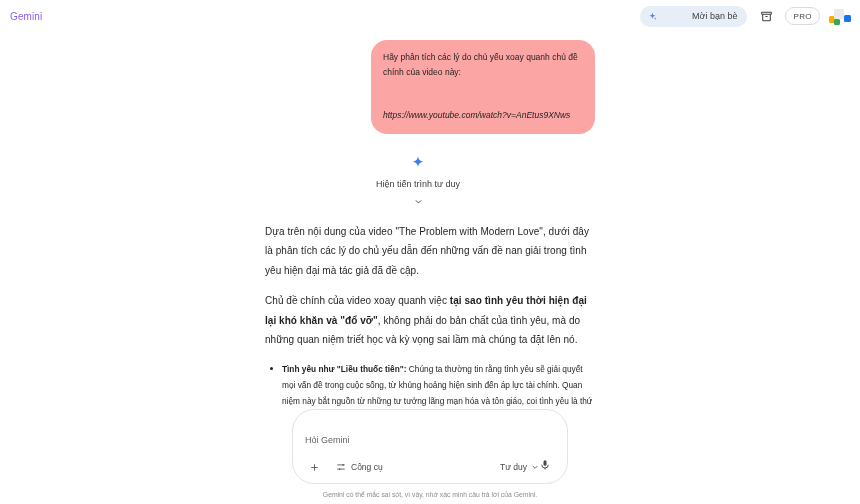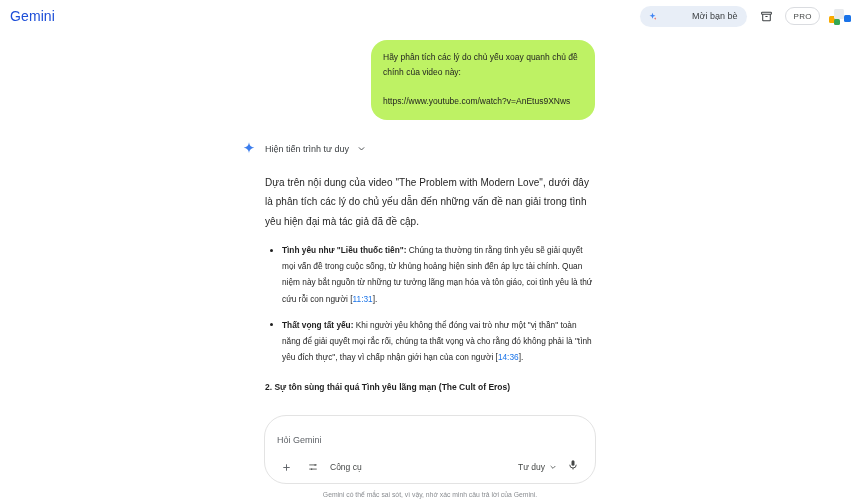--- a/index.html
+++ b/index.html
@@ -10,21 +10,21 @@
     overflow: hidden;
   }
   body { position: relative; }
 
   
   .header {
     position: absolute; top: 0; left: 0; width: 860px; height: 32px;
     display: flex; align-items: center; background: #ffffff;
   }
   .brand {
-    margin-left: 10px; font-size: 14px; color: #1d4ed8;
+    margin-left: 10px; font-size: 10px; color: #8b5cf6;
     letter-spacing: .1px;
   }
   .header-right {
     margin-left: auto; display: flex; align-items: center;
     gap: 9px; margin-right: 9px;
   }
   .invite-btn {
     display: flex; align-items: center; gap: 5px;
     background: #e8eef7; border: none; border-radius: 13px;
     height: 21px; padding: 0 10px 0 8px; cursor: pointer;
@@ -50,29 +50,29 @@
 
   
   .conv {
     position: absolute; top: 32px; left: 0; width: 860px; height: 472px;
     overflow: hidden;
   }
   .conv-inner { width: 330px; margin: 0 auto; padding-top: 8px; }
 
   .user-row { display: flex; justify-content: flex-end; }
   .user-bubble {
-    background: #bef264; border-radius: 16px;
+    background: #fca5a5; border-radius: 16px;
     padding: 10px 12px 11px 12px; max-width: 224px;
     font-size: 8.5px; line-height: 1.75; color: #1f1f1f;
   }
-  .user-bubble .url { margin-top: 14px; display: block; word-break: break-all; }
+  .user-bubble .url { margin-top: 28px; display: block; word-break: break-all; font-style: italic; }
 
   .thinking-row {
     display: flex; align-items: center; gap: 8px;
-    margin-top: 21px; margin-left: -24px; cursor: pointer;
+    margin-top: 21px; margin-left: -24px; cursor: pointer; flex-direction: column;
   }
   .spark { width: 16px; height: 16px; flex: 0 0 16px; }
   .thinking-label { font-size: 9px; color: #3c4043; }
   .chev { width: 9px; height: 9px; }
 
   .answer { margin-top: 16px; color: #1f1f1f; }
   .answer p {
     font-size: 10px; line-height: 1.95; margin-bottom: 11px;
     letter-spacing: .05px;
   }
@@ -100,38 +100,38 @@
     pointer-events: none;
   }
 
   
   .composer-wrap {
     position: absolute; left: 0; bottom: 0; width: 860px;
     display: flex; flex-direction: column; align-items: center;
     background: #ffffff;
   }
   .composer {
-    width: 332px; border: 1px solid #e3e3e3; border-radius: 22px;
-    background: #ffffff; padding: 19px 12px 7px 12px;
+    width: 276px; border: 1px solid #e3e3e3; border-radius: 22px;
+    background: #ffffff; padding: 25px 12px 7px 12px;
   }
   .composer-placeholder { font-size: 9px; color: #5f6368; }
   .composer-row {
     display: flex; align-items: center; margin-top: 13px;
   }
   .plus-btn {
     width: 18px; height: 18px; display: flex; align-items: center;
     justify-content: center; cursor: pointer; color: #5f6368;
   }
   .tools-btn {
-    display: flex; align-items: center; gap: 12px;
+    display: flex; align-items: center; gap: 5px;
     margin-left: 13px; cursor: pointer;
   }
   .tools-label { font-size: 8.5px; color: #444746; }
   .composer-right {
-    margin-left: auto; display: flex; align-items: center; gap: 10px;
+    margin-left: auto; display: flex; align-items: center; 
   }
   .mode-btn {
     display: flex; align-items: center; gap: 4px; cursor: pointer;
   }
   .mode-label { font-size: 8.5px; color: #444746; }
   .mic-btn { width: 16px; height: 16px; cursor: pointer; }
 
   .footer-note {
     font-size: 6.8px; color: #8a8d91; margin-top: 7px; margin-bottom: 6px;
   }
@@ -188,20 +188,21 @@
       <span class="thinking-label">Hiện tiến trình tư duy</span>
       <span class="chev">
         <svg width="9" height="9" viewBox="0 0 24 24" fill="none" stroke="#3c4043" stroke-width="2.4">
           <path d="M5 9l7 7 7-7"></path>
         </svg>
       </span>
     </div>
 
     <div class="answer">
       <p>Dựa trên nội dung của video "The Problem with Modern Love", dưới đây là phân tích các lý do chủ yếu dẫn đến những vấn đề nan giải trong tình yêu hiện đại mà tác giả đã đề cập.</p>
+      <p><span>Chủ đề chính của video xoay quanh việc </span><b>tại sao tình yêu thời hiện đại lại khó khăn và "đổ vỡ"</b><span>, không phải do bản chất của tình yêu, mà do những quan niệm triết học và kỳ vọng sai lầm mà chúng ta đặt lên nó.</span></p>
 
       <ul>
         <li><b>Tình yêu như "Liều thuốc tiên":</b><span> Chúng ta thường tin rằng tình yêu sẽ giải quyết mọi vấn đề trong cuộc sống, từ khủng hoảng hiện sinh đến áp lực tài chính. Quan niệm này bắt nguồn từ những tư tưởng lãng mạn hóa và tôn giáo, coi tình yêu là thứ cứu rỗi con người [</span><span class="ts">11:31</span><span>].</span></li>
         <li><b>Thất vọng tất yếu:</b><span> Khi người yêu không thể đóng vai trò như một "vị thần" toàn năng để giải quyết mọi rắc rối, chúng ta thất vọng và cho rằng đó không phải là "tình yêu đích thực", thay vì chấp nhận giới hạn của con người [</span><span class="ts">14:36</span><span>].</span></li>
       </ul>
 
       <div class="h3">2. Sự tôn sùng thái quá Tình yêu lãng mạn (The Cult of Eros)</div>
 
     </div>
   </div>

